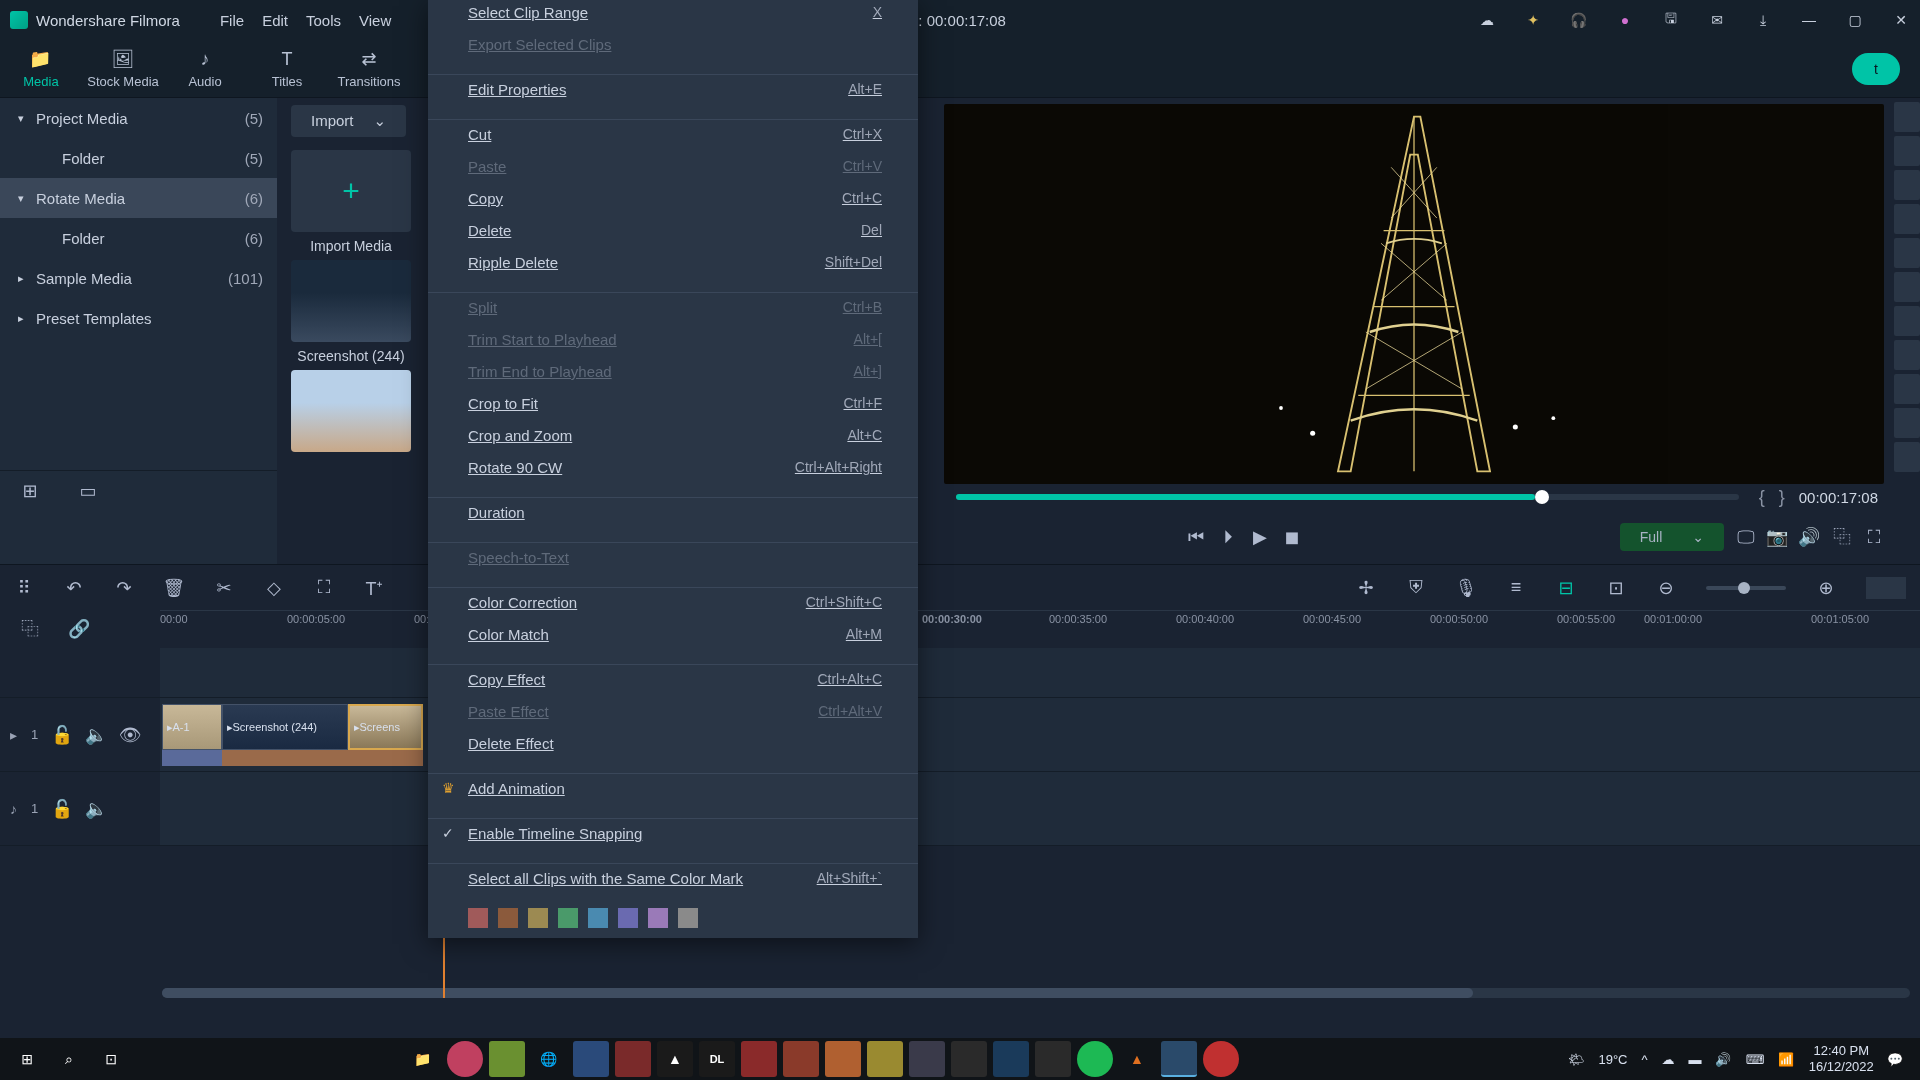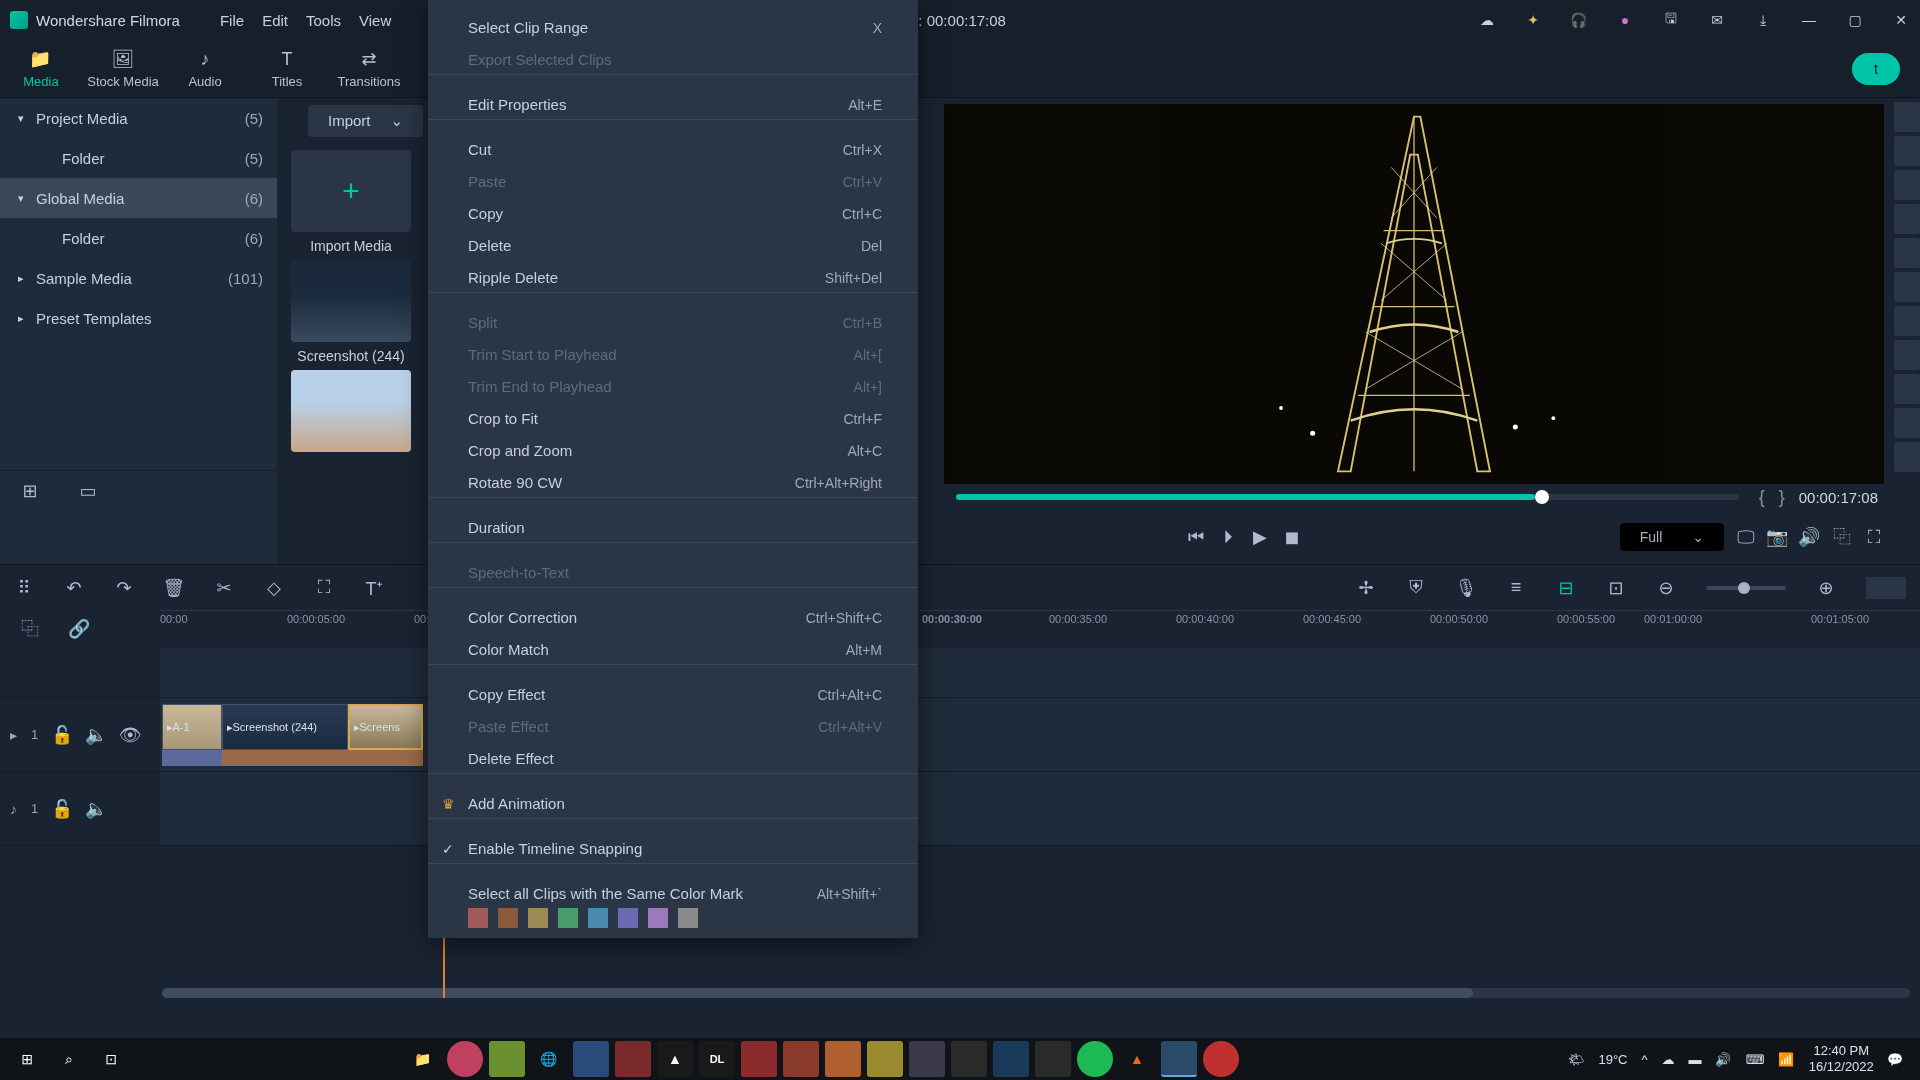--- a/index.html
+++ b/index.html
@@ -18,21 +18,21 @@
 .tab-icon { font-size: 18px; }
 .workspace { display: flex; height: 466px; }
 .sidebar { width: 277px; background: #1f2b3a; }
 .tree-item { height: 40px; display: flex; align-items: center; padding: 0 14px 0 36px; font-size: 15px; color: #c8d0de; cursor: pointer; position: relative; }
 .tree-item.l2 { padding-left: 62px; }
 .tree-item .chev { position: absolute; left: 18px; font-size: 11px; }
 .tree-item.selected { background: #3a4759; }
 .tree-count { margin-left: auto; color: #a0a8b8; }
 .media-area { flex: 1; background: #1a2332; display: flex; flex-direction: column; }
 .media-toolbar { height: 46px; display: flex; align-items: center; padding: 0 14px; gap: 10px; }
-.import-btn { background: #2a3646; color: #c8d0de; padding: 7px 20px; border-radius: 4px; font-size: 15px; display: flex; gap: 20px; cursor: pointer; margin-left: 17px; }
+.import-btn { background: #2a3646; color: #c8d0de; padding: 7px 20px; border-radius: 4px; font-size: 15px; display: flex; gap: 20px; cursor: pointer; }
 .thumbs { padding: 6px 14px; display: flex; flex-wrap: wrap; gap: 24px; }
 .thumb { width: 120px; display:flex; flex-direction:column; align-items:center; gap:6px; }
 .thumb-box { width: 120px; height: 82px; background: #2a3646; border-radius: 4px; display:flex; align-items:center; justify-content:center; }
 .thumb-box.plus .plus-sign { color: #00c4a7; font-size: 30px; font-weight: 300; }
 .thumb-label { font-size: 14px; color: #c8d0de; }
 .preview { width: 960px; background: #1a2332; display: flex; flex-direction: column; padding: 6px 10px 0 10px; }
 .preview-canvas { flex: 1; background: #0b0905; border-radius: 2px; display:flex; align-items:center; justify-content:center; position:relative; overflow:hidden; }
 .play-row { height: 54px; display: flex; align-items: center; gap: 12px; }
 .play-row .spacer { flex: 1; }
 .scrub { height: 6px; background: #2a3646; position: relative; border-radius: 3px; margin: 0 6px; }
@@ -54,21 +54,21 @@
 .clip { position: absolute; top: 6px; height: 46px; background: #3a4a5f; border: 1px solid #445268; display:flex; align-items:center; padding:0 4px; font-size:11px; color:#d8e0ee; overflow:hidden; }
 .clip.sel { border: 2px solid #d9a84e; }
 .clip-under { position: absolute; top: 52px; height: 16px; background: #4a5f7a; }
 .taskbar { position: absolute; bottom: 0; left: 0; right: 0; height: 42px; background: #101418; display: flex; align-items: center; padding: 0 6px; }
 .task-ic { width: 36px; height: 36px; margin: 0 3px; display:flex; align-items:center; justify-content:center; border-radius:3px; }
 .sys-tray { margin-left: auto; display: flex; align-items: center; gap: 14px; color: #d8e0ee; font-size: 13px; padding-right: 10px; }
 .clock { text-align: center; line-height: 1.2; }
 
 
 .ctx { position: absolute; top: 0px; left: 428px; width: 490px; background: #2a3646; box-shadow: 0 6px 24px rgba(0,0,0,0.5); padding: 4px 0; z-index: 1000; }
-.ctx-item { height: 32px; display: flex; align-items: flex-end; padding: 0 36px 0 40px; font-size: 15px; color: #c8d0de; cursor: pointer; position: relative; }
+.ctx-item { height: 32px; display: flex; align-items: flex-start; padding: 0 36px 0 40px; font-size: 15px; color: #c8d0de; cursor: pointer; position: relative; text-decoration: underline; }
 .ctx-item.disabled { color: #5f6a7a; cursor: default; }
 .ctx-sc { margin-left: auto; color: #a0a8b8; font-size: 14px; }
 .ctx-item.disabled .ctx-sc { color: #5f6a7a; }
 .ctx-sep { height: 1px; background: #3a475a; margin: 6px 0; }
 .ctx-swatches { display: flex; gap: 10px; padding: 6px 0 6px 40px; }
 .ctx-swatches div { width: 20px; height: 20px; cursor:pointer; }
 .crown { position:absolute; left:14px; color:#e0a030; font-size:14px; }
 .check { position:absolute; left:14px; color:#c8d0de; font-size:14px; }
 
 .tower-svg { width: 80%; height: 100%; }
@@ -145,21 +145,21 @@
           <span class="chev">▾</span>
           <span>Project Media</span>
           <span class="tree-count">(5)</span>
         </div>
         <div class="tree-item l2">
           <span>Folder</span>
           <span class="tree-count">(5)</span>
         </div>
         <div class="tree-item selected">
           <span class="chev">▾</span>
-          <span>Global Media</span>
+          <span>Rotate Media</span>
           <span class="tree-count">(6)</span>
         </div>
         <div class="tree-item l2">
           <span>Folder</span>
           <span class="tree-count">(6)</span>
         </div>
         <div class="tree-item ">
           <span class="chev">▸</span>
           <span>Sample Media</span>
           <span class="tree-count">(101)</span>
@@ -243,21 +243,21 @@
       <span style="color:#8a93a4;font-size:18px">}</span>
       <span class="timecode">00:00:17:08</span>
     </div>
     <div class="play-row">
       <div style="width:230px"></div>
       <span class="tool-ic">⏮</span>
       <span class="tool-ic">⏵</span>
       <span class="tool-ic">▶</span>
       <span class="tool-ic">◼</span>
       <div class="spacer"></div>
-      <div style="background:#000000; padding:6px 20px; border-radius:4px; display:flex; gap:30px; align-items:center">
+      <div style="background:#14532d; padding:6px 20px; border-radius:4px; display:flex; gap:30px; align-items:center">
         <span>Full</span>
           <span>⌄</span>
       </div>
       <span class="tool-ic">🖵</span>
       <span class="tool-ic">📷</span>
       <span class="tool-ic">🔊</span>
       <span class="tool-ic">⿻</span>
       <span class="tool-ic">⛶</span>
     </div>
   </div>

